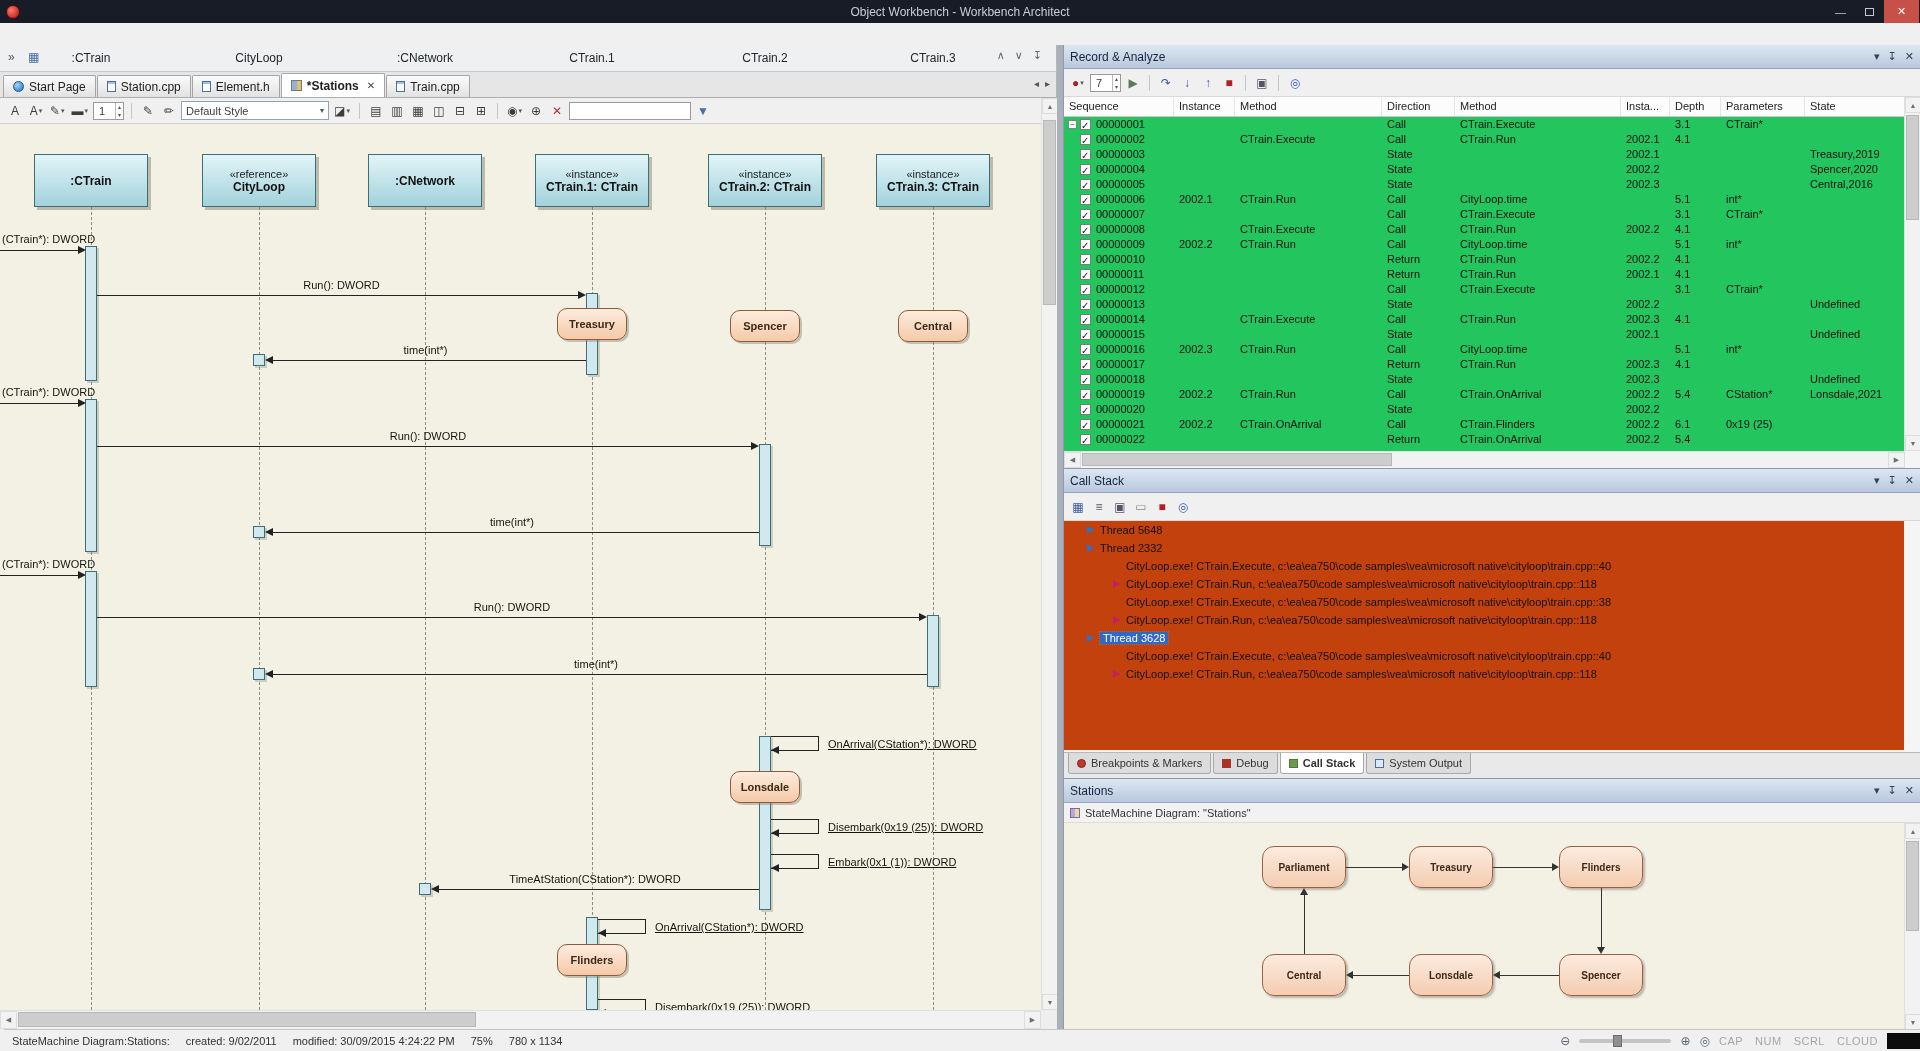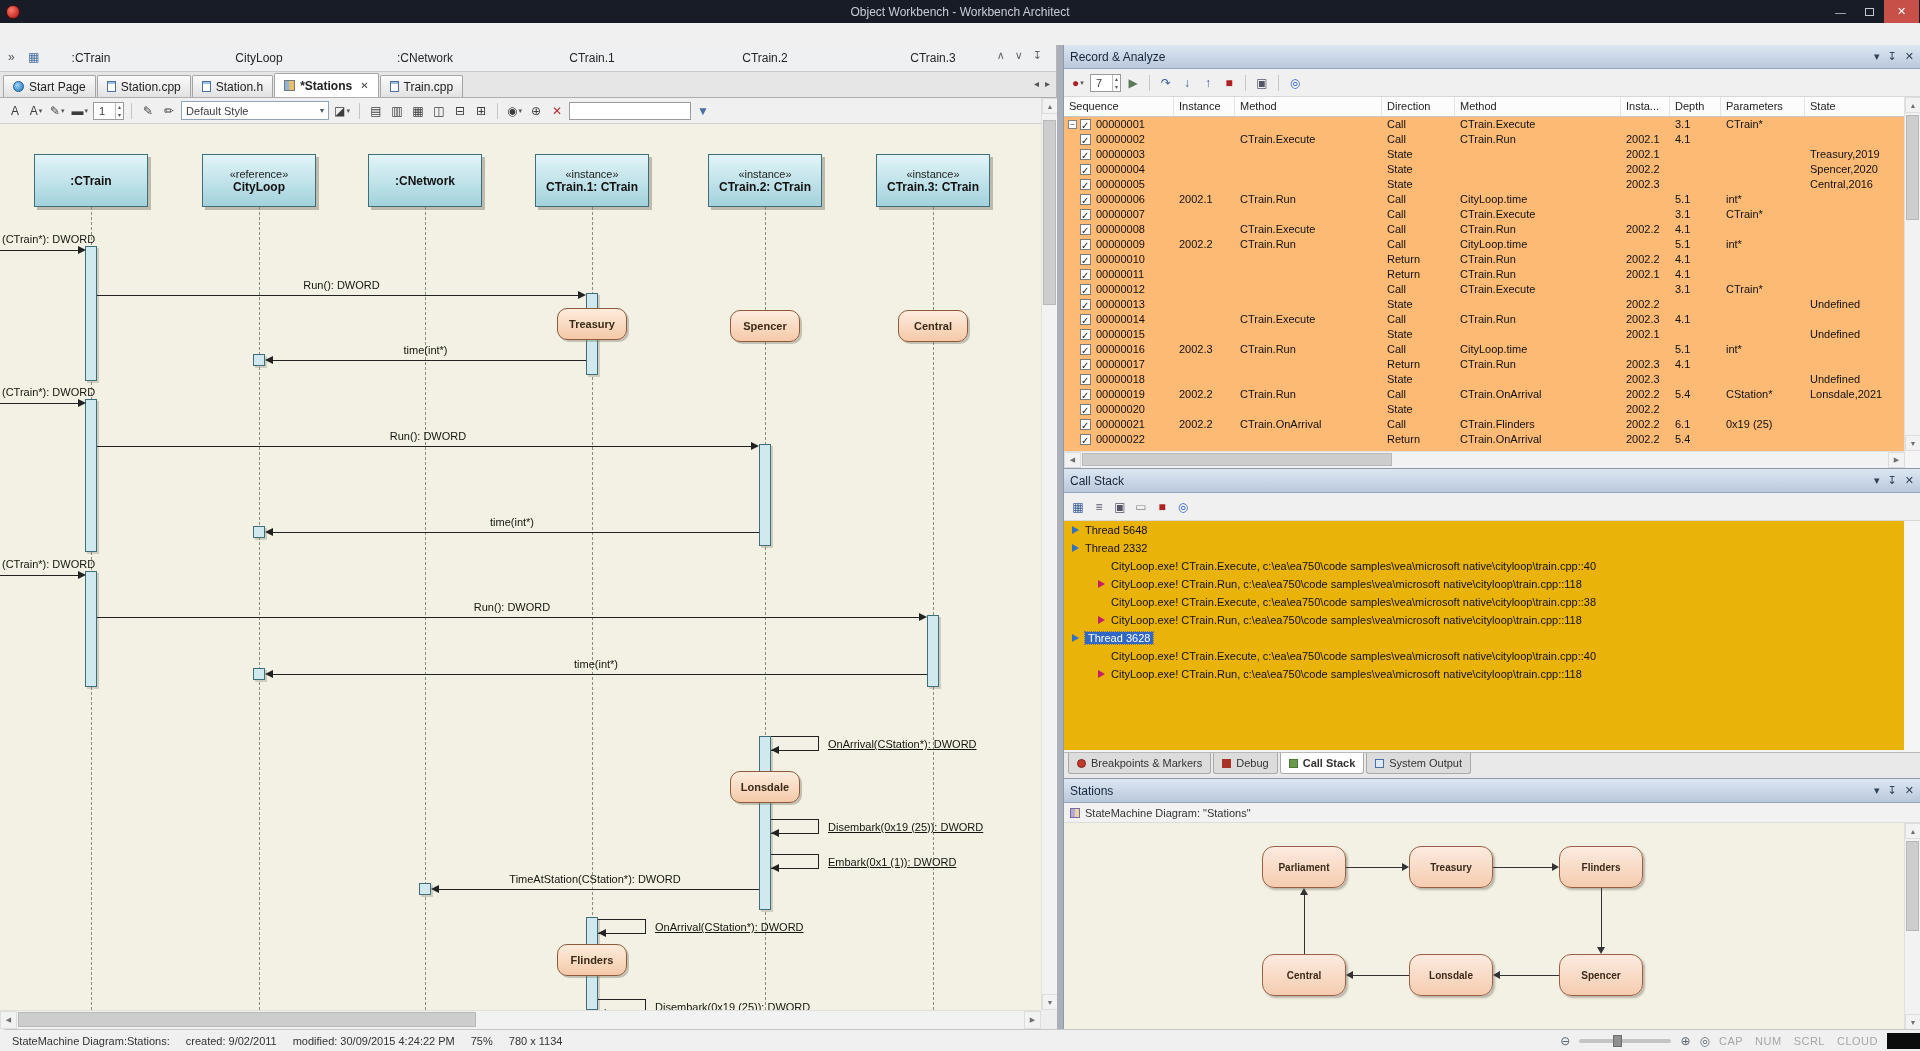--- a/index.html
+++ b/index.html
@@ -86,34 +86,34 @@
   .panel { position:absolute; background:#f5f5f5; overflow:hidden; border-left:1px solid #8f9aa8; }
   #panel-record { left:1063px; top:45px; width:857px; height:423px;padding-left:48px; }
   #panel-callstack { left:1063px; top:468px; width:857px; height:310px; border-top:1px solid #8f9aa8; }
   #panel-stations { left:1063px; top:778px; width:857px; height:251px; border-top:1px solid #8f9aa8; }
   .panel-header { position:absolute; left:0; top:0; right:0; height:24px; background:linear-gradient(#dde7f3,#b9c8dc); border-bottom:1px solid #93a5bc; display:flex; align-items:center; padding:0 6px; }
   .ph-title { font-size:12px; color:#17263e; }
   .ph-icons { margin-left:auto; display:flex; gap:8px; color:#33425a; font-size:11px; }
   .panel-toolbar { position:absolute; left:0; top:24px; right:0; height:28px; background:#f0f0f0; border-bottom:1px solid #d8d8d8; padding-left:5px; }
 
   
-  .ra-table { position:absolute; left:0; top:52px; width:841px; height:354px; background:#fdba74; overflow:hidden; }
+  .ra-table { position:absolute; left:0; top:52px; width:841px; height:354px; background:#22c55e; overflow:hidden; }
   .ra-head { display:grid; grid-template-columns:110px 61px 147px 73px 166px 49px 51px 84px 1fr; height:20px; background:#fcfcfc; border-bottom:1px solid #c8c8c8; }
   .ra-hcell { font-size:11px; color:#222; padding:3px 0 0 5px; border-right:1px solid #e4e4e4; overflow:hidden; white-space:nowrap; }
   .ra-row { display:grid; grid-template-columns:110px 61px 147px 73px 166px 49px 51px 84px 1fr; height:15px; }
   .ra-cell { font-size:11px; color:#111; padding-left:5px; white-space:nowrap; overflow:hidden; line-height:15px; }
   .ra-cell.c-seq { display:flex; align-items:center; padding-left:4px; }
   .expando { width:9px; height:9px; border:1px solid #848484; background:#fff; font-size:8px; line-height:7px; text-align:center; color:#333; margin-right:3px; flex:none; }
   .expando-sp { width:12px; flex:none; }
   .cb { width:11px; height:11px; border:1px solid #7b7b7b; background:#fff; position:relative; margin-right:5px; flex:none; }
   .cb::after { content:"✓"; position:absolute; left:0px; top:-2px; font-size:10px; color:#222; }
   .seqnum { font-size:11px; }
 
   
-  .cs-rows { position:absolute; left:0; top:52px; right:16px; bottom:28px; background:#eab308; overflow:hidden; }
+  .cs-rows { position:absolute; left:0; top:52px; right:16px; bottom:28px; background:#c2410c; overflow:hidden;padding-left:15px; }
   .cs-row { display:flex; align-items:center; height:18px; font-size:11px; color:#111; white-space:nowrap; }
   .cs-row.thread { padding-left:8px; }
   .cs-row.frame { padding-left:34px; }
   .tri { width:0; height:0; border-top:4px solid transparent; border-bottom:4px solid transparent; margin-right:6px; flex:none; }
   .tri-blue { border-left:7px solid #2d72c4; }
   .tri-red { border-left:7px solid #c21f66; }
   .tri-sp { width:13px; flex:none; }
   .cs-label.sel { background:#3168c6; color:#fff; padding:0 3px; outline:1px dotted #777; }
   .cs-tabbar { position:absolute; left:0; right:0; bottom:0; height:26px; background:#e9e9e9; border-top:1px solid #b9b9b9; display:flex; align-items:flex-start; padding-left:4px; }
   .cs-tab { height:21px; display:flex; align-items:center; gap:5px; padding:0 8px; border:1px solid #a9a9a9; border-top:none; background:#dcdcdc; font-size:11px; color:#333; border-radius:0 0 3px 3px; margin-right:2px; }
@@ -187,21 +187,21 @@
         <div class="tab">
           <span class="tab-icon ti-start"></span>
           <span class="tab-label">Start Page</span>
         </div>
         <div class="tab">
           <span class="tab-icon ti-file"></span>
           <span class="tab-label">Station.cpp</span>
         </div>
         <div class="tab">
           <span class="tab-icon ti-file"></span>
-          <span class="tab-label">Station.h</span>
+          <span class="tab-label">Element.h</span>
         </div>
         <div class="tab active">
           <span class="tab-icon ti-diagram"></span>
           <span class="tab-label">*Stations</span>
           <span class="tab-close">✕</span>
         </div>
         <div class="tab">
           <span class="tab-icon ti-file"></span>
           <span class="tab-label">Train.cpp</span>
         </div>

